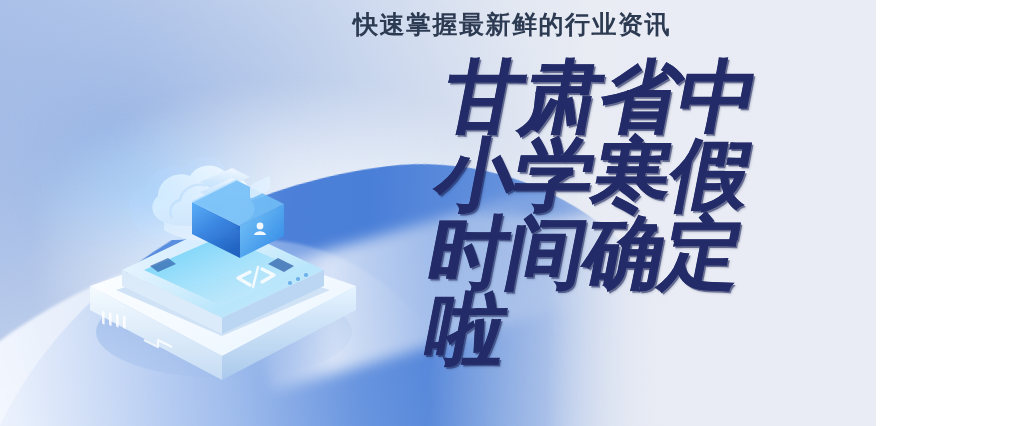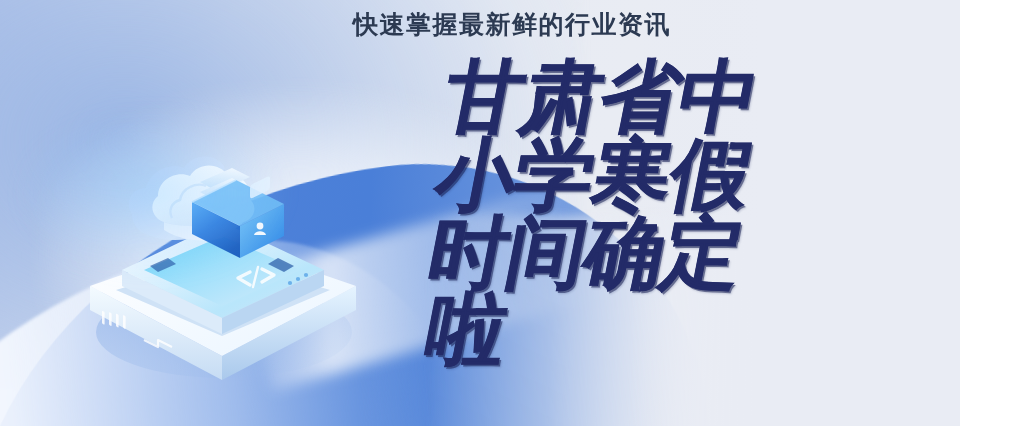--- a/index.html
+++ b/index.html
@@ -2,21 +2,21 @@
 <html><head>
 <meta charset="utf-8">
 <style>
   html, body {
     margin: 0;
     padding: 0;
     background: #ffffff;
   }
   #banner {
     position: relative;
-    width: 960px;
+    width: 876px;
     height: 426px;
     overflow: hidden;
     font-family: "Liberation Sans", "DejaVu Sans", sans-serif;
     background: #fde047;
   }
 
   
   .bg-base {
     position: absolute;
     inset: 0;

